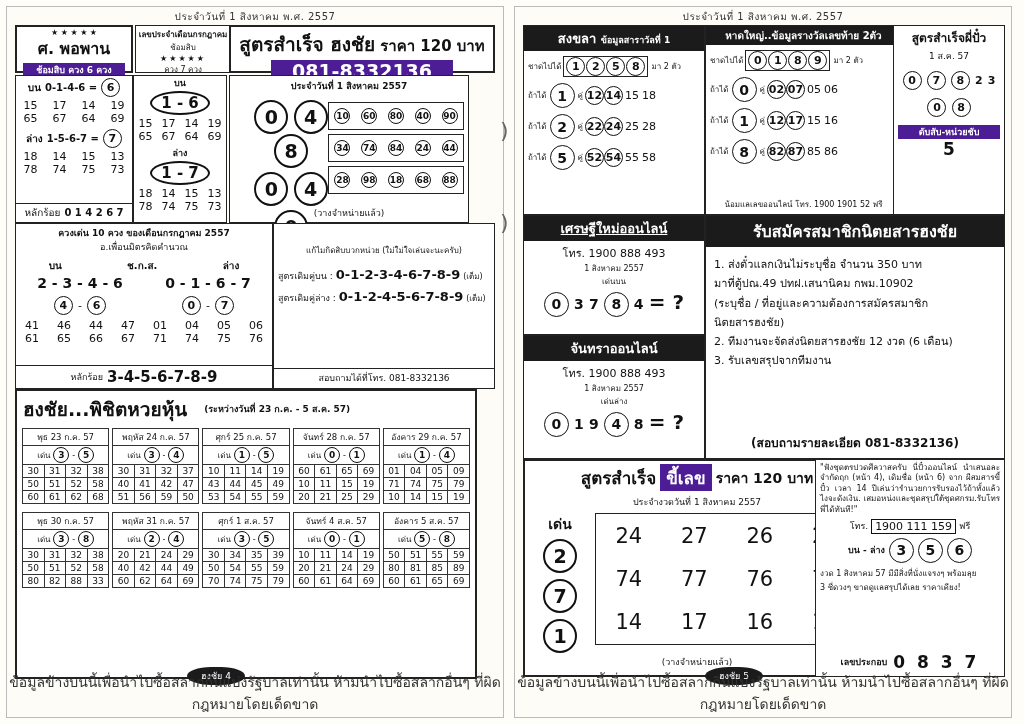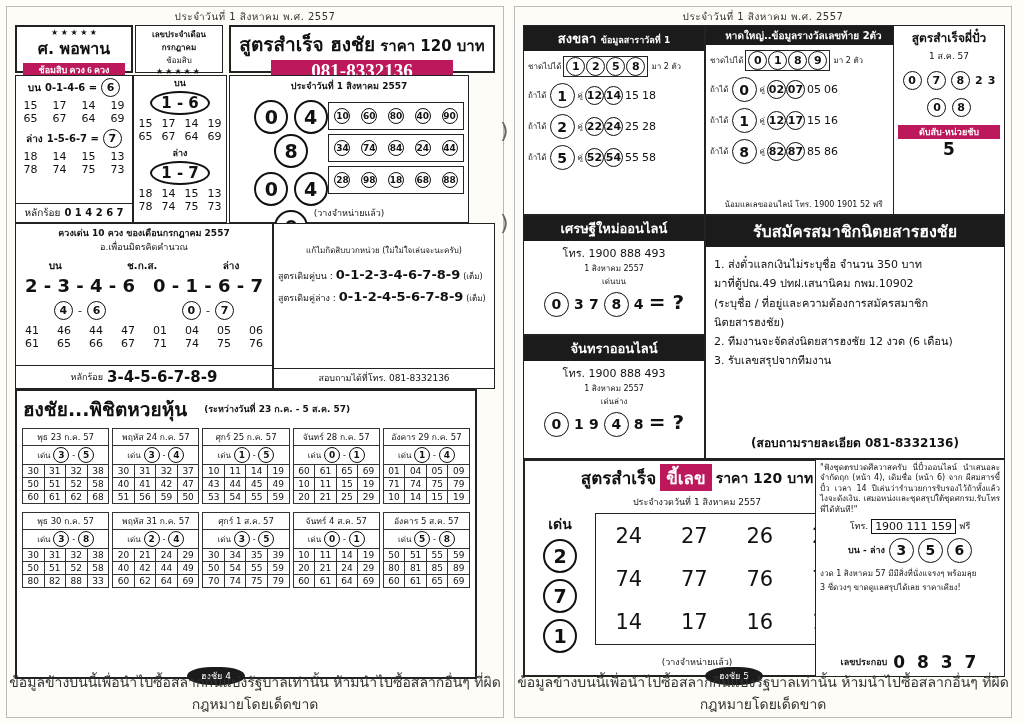--- a/index.html
+++ b/index.html
@@ -35,21 +35,21 @@
     position:absolute; border:1px solid #222; background:#fff;
   }
   .b2 { border-width:2px; }
   .center { text-align:center; }
   .bold { font-weight:bold; }
   .tiny { font-size:8px; }
   .sm { font-size:9px; }
   .md { font-size:11px; }
   .lg { font-size:14px; }
   .inv {
-    background:#be185d; color:#fff;font-family:Liberation Serif, serif;
+    background:#4c1d95; color:#fff;
   }
   .circle {
     display:inline-flex; align-items:center; justify-content:center;
     border:1.6px solid #111; border-radius:50%;
     width:19px; height:19px; font-size:11px; font-weight:bold;
     background:#fff;
   }
   .circle.big { width:34px; height:34px; font-size:19px; border-width:2px; }
   .circle.mid { width:25px; height:25px; font-size:14px; }
   .circle.sm2 { width:16px; height:16px; font-size:9px; border-width:1.3px; }
@@ -82,21 +82,21 @@
 
   <div class="sheet left">
     <div class="hdr">ประจำวันที่  1  สิงหาคม  พ.ศ. 2557</div>
 
     <div class="frame b2" style="left:8px; top:18px; width:118px; height:48px;">
       <div class="center tiny" style="margin-top:1px;">★ ★ ★ ★ ★</div>
       <div class="center bold" style="font-size:16px; margin-top:-1px;">ศ. พอพาน</div>
       <div class="center bold inv" style="font-size:9px; margin:2px 6px 0 6px;">ช้อมสิบ  ควง 6 ควง</div>
     </div>
 
-    <div class="frame" style="left:128px; top:18px; width:88px; height:48px;">
+    <div class="frame" style="left:128px; top:18px; width:96px; height:48px;">
       <div class="center tiny bold" style="margin-top:2px;">เลขประจำเดือนกรกฎาคม</div>
       <div class="center tiny">ช้อมสิบ</div>
       <div class="center tiny" style="letter-spacing:2px;">★★★★★</div>
       <div class="center tiny">ควง 7 ควง</div>
     </div>
 
     <div class="frame b2" style="left:222px; top:18px; width:266px; height:48px;">
       <div class="center" style="margin-top:2px;">
         <span class="bold" style="font-size:19px;">สูตรสำเร็จ ฮงชัย</span>
         <span class="bold" style="font-size:15px;">ราคา 120 บาท</span>
@@ -241,21 +241,21 @@
     </div>
 
     <div class="frame" style="left:8px; top:216px; width:258px; height:166px;">
       <div class="center sm bold" style="margin-top:2px;">ควงเด่น 10 ควง  ของเดือนกรกฎาคม 2557</div>
       <div class="center sm">อ.เพื่อนมิตรคิดคำนวณ</div>
       <div style="display:flex; justify-content:space-around; margin-top:4px; font-size:10px;">
         <span class="bold">บน</span>
         <span class="bold">ช.ก.ส.</span>
         <span class="bold">ล่าง</span>
       </div>
-      <div style="display:flex; justify-content:space-around; margin-top:2px; font-size:18px;">
+      <div style="display:flex; justify-content:space-around; margin-top:2px; font-size:14px;">
         <span class="bold">2 - 3 - 4 - 6</span>
         <span class="bold">0 - 1 - 6 - 7</span>
       </div>
       <div style="display:flex; justify-content:space-around; margin-top:3px;">
         <span>
           <span class="circle">4</span>
           <span style="font-size:11px;">-</span>
           <span class="circle">6</span>
         </span>
         <span>
@@ -782,21 +782,21 @@
       </div>
       <div class="center" style="margin-top:6px;">
         <span class="circle">0</span>
         <span class="circle">8</span>
       </div>
       <div class="center bold inv" style="font-size:9px; margin:8px 4px 0 4px;">ดับสับ-หน่วยชับ</div>
       <div class="center bold" style="font-size:17px;">5</div>
     </div>
 
     <div class="frame" style="left:8px; top:208px; width:182px; height:120px;">
-      <div class="boxtitle" style="padding:2px 8px; font-size:13px;">เศรษฐีใหม่ออนไลน์</div>
+      <div class="boxtitle" style="padding:2px 8px; font-size:13px;text-decoration:underline;">เศรษฐีใหม่ออนไลน์</div>
       <div class="center md" style="margin-top:3px;">โทร. 1900 888 493</div>
       <div class="center tiny">1 สิงหาคม  2557</div>
       <div class="center tiny">เด่นบน</div>
       <div class="center" style="margin-top:2px;">
         <span class="circle mid">0</span>
         <span class="lg bold">3</span>
         <span class="lg bold">7</span>
         <span class="circle mid">8</span>
         <span class="lg bold">4</span>
         <span class="qmark">= ?</span>

